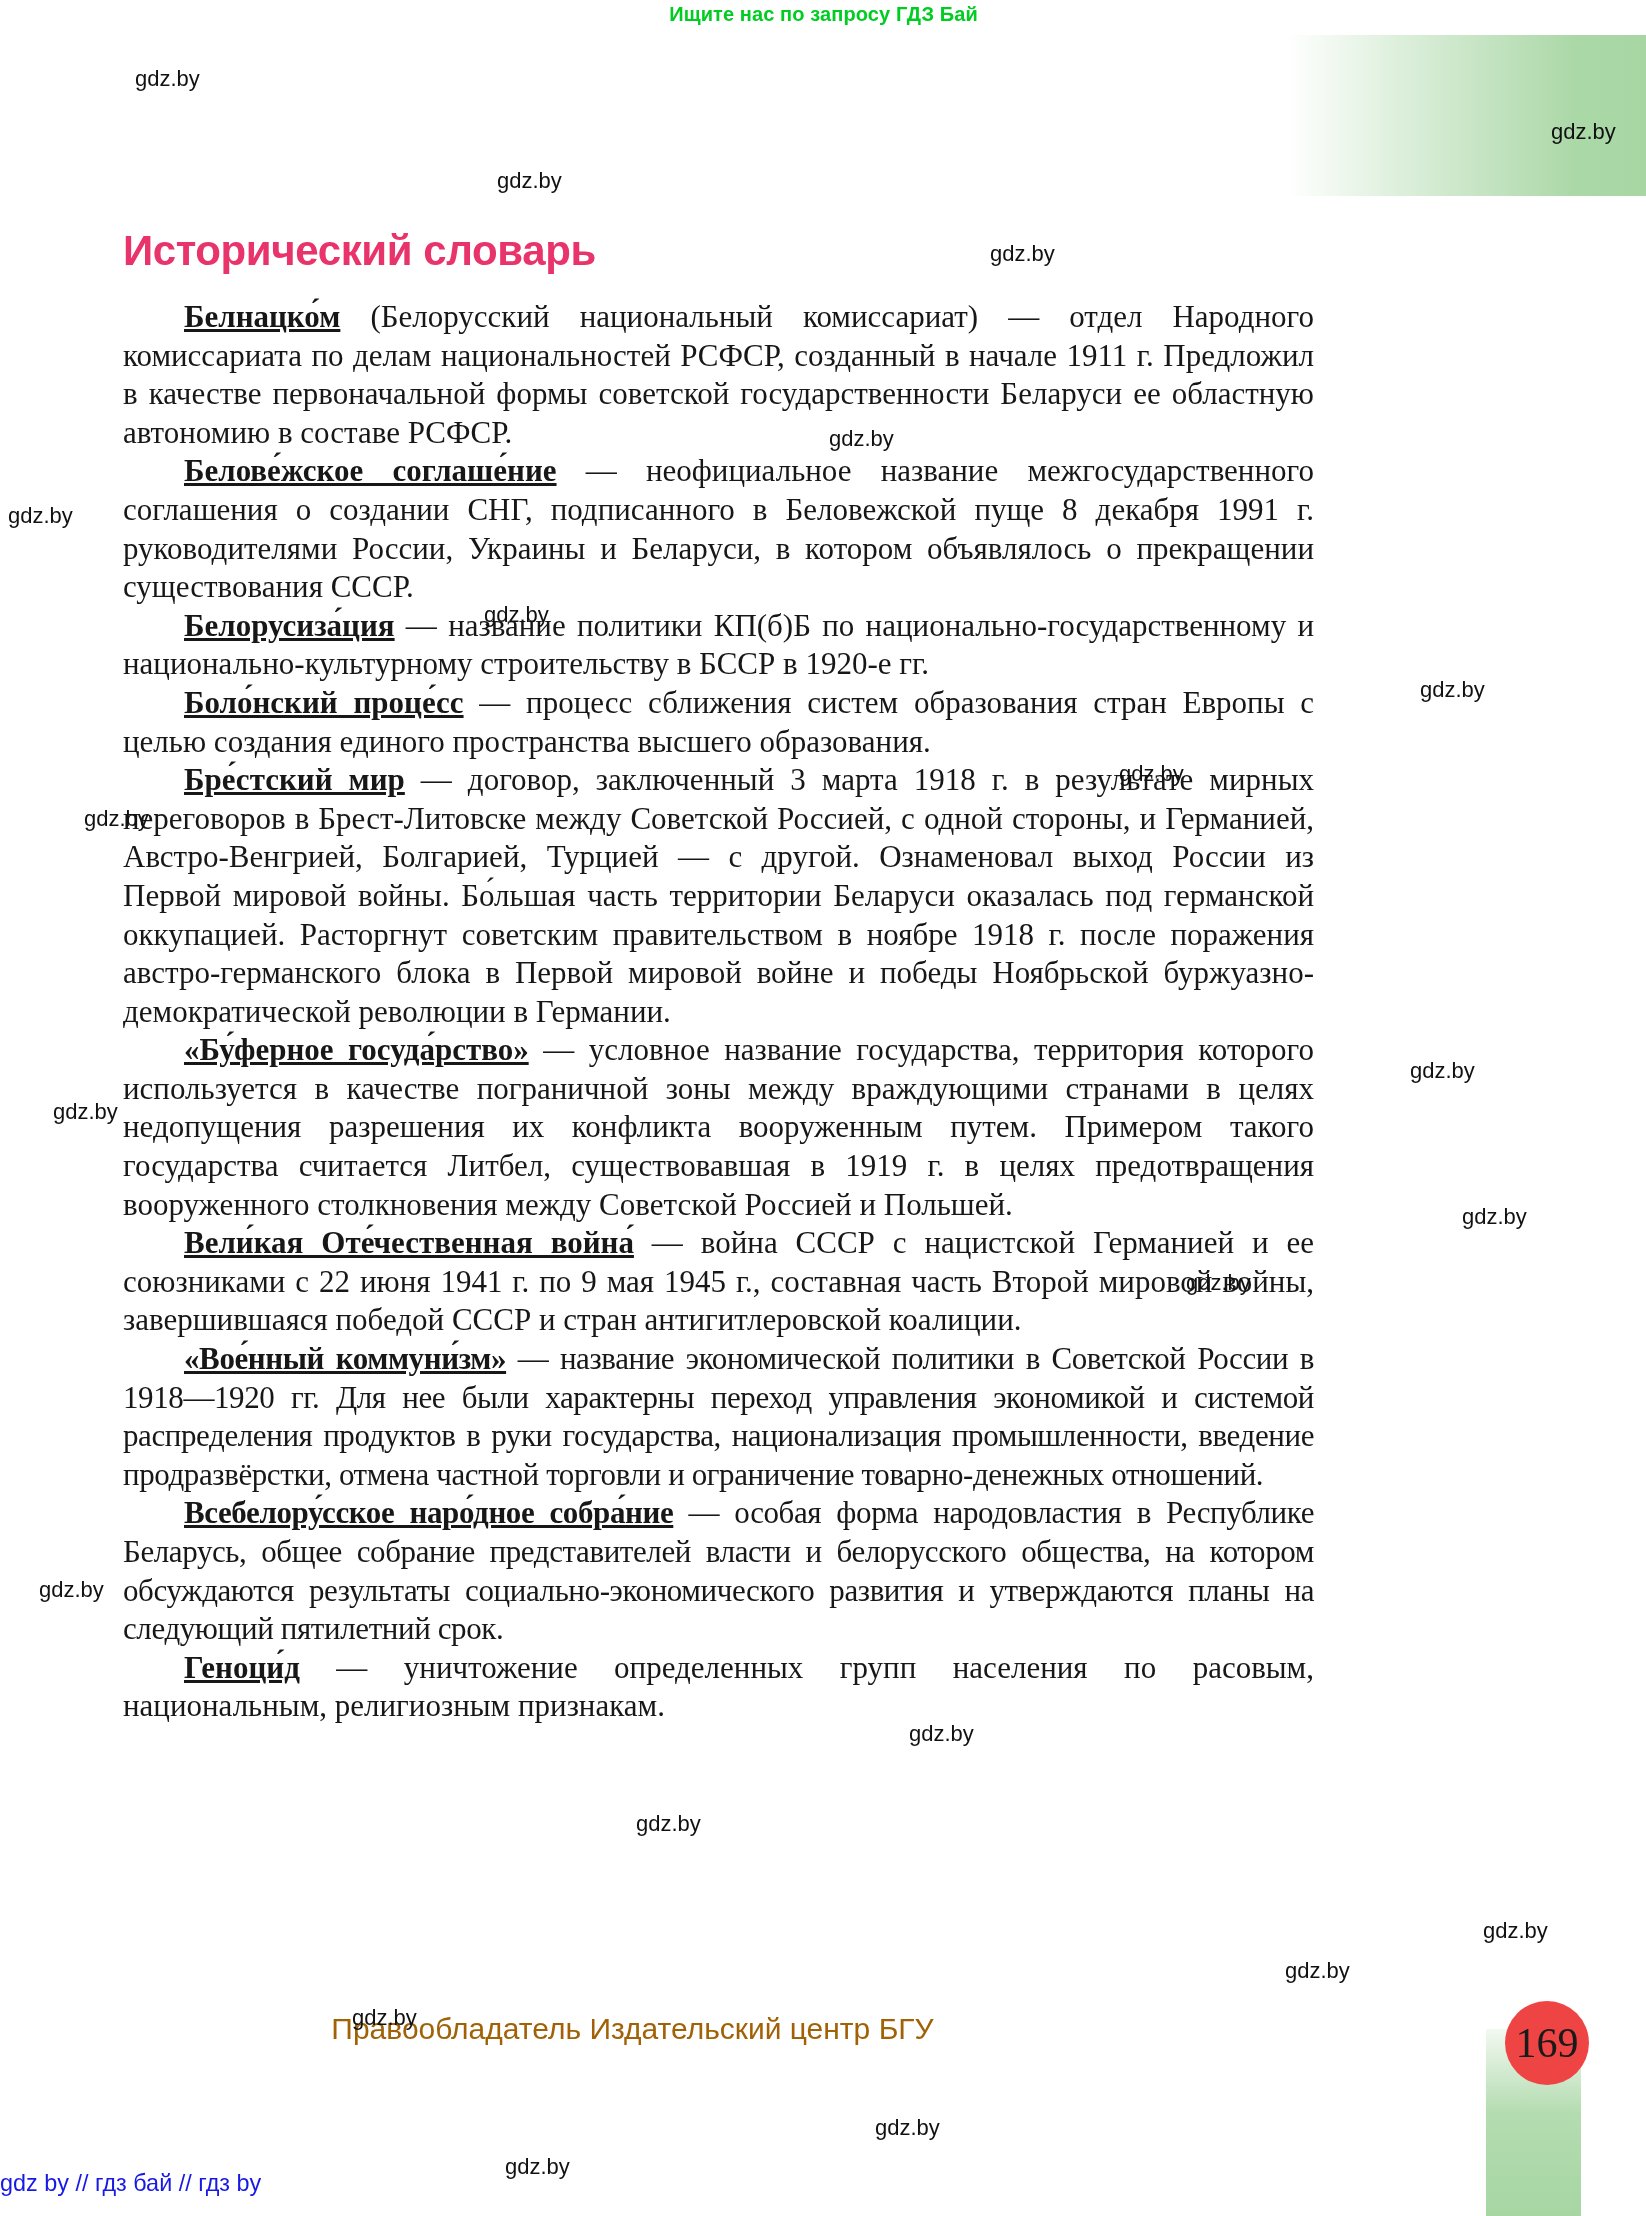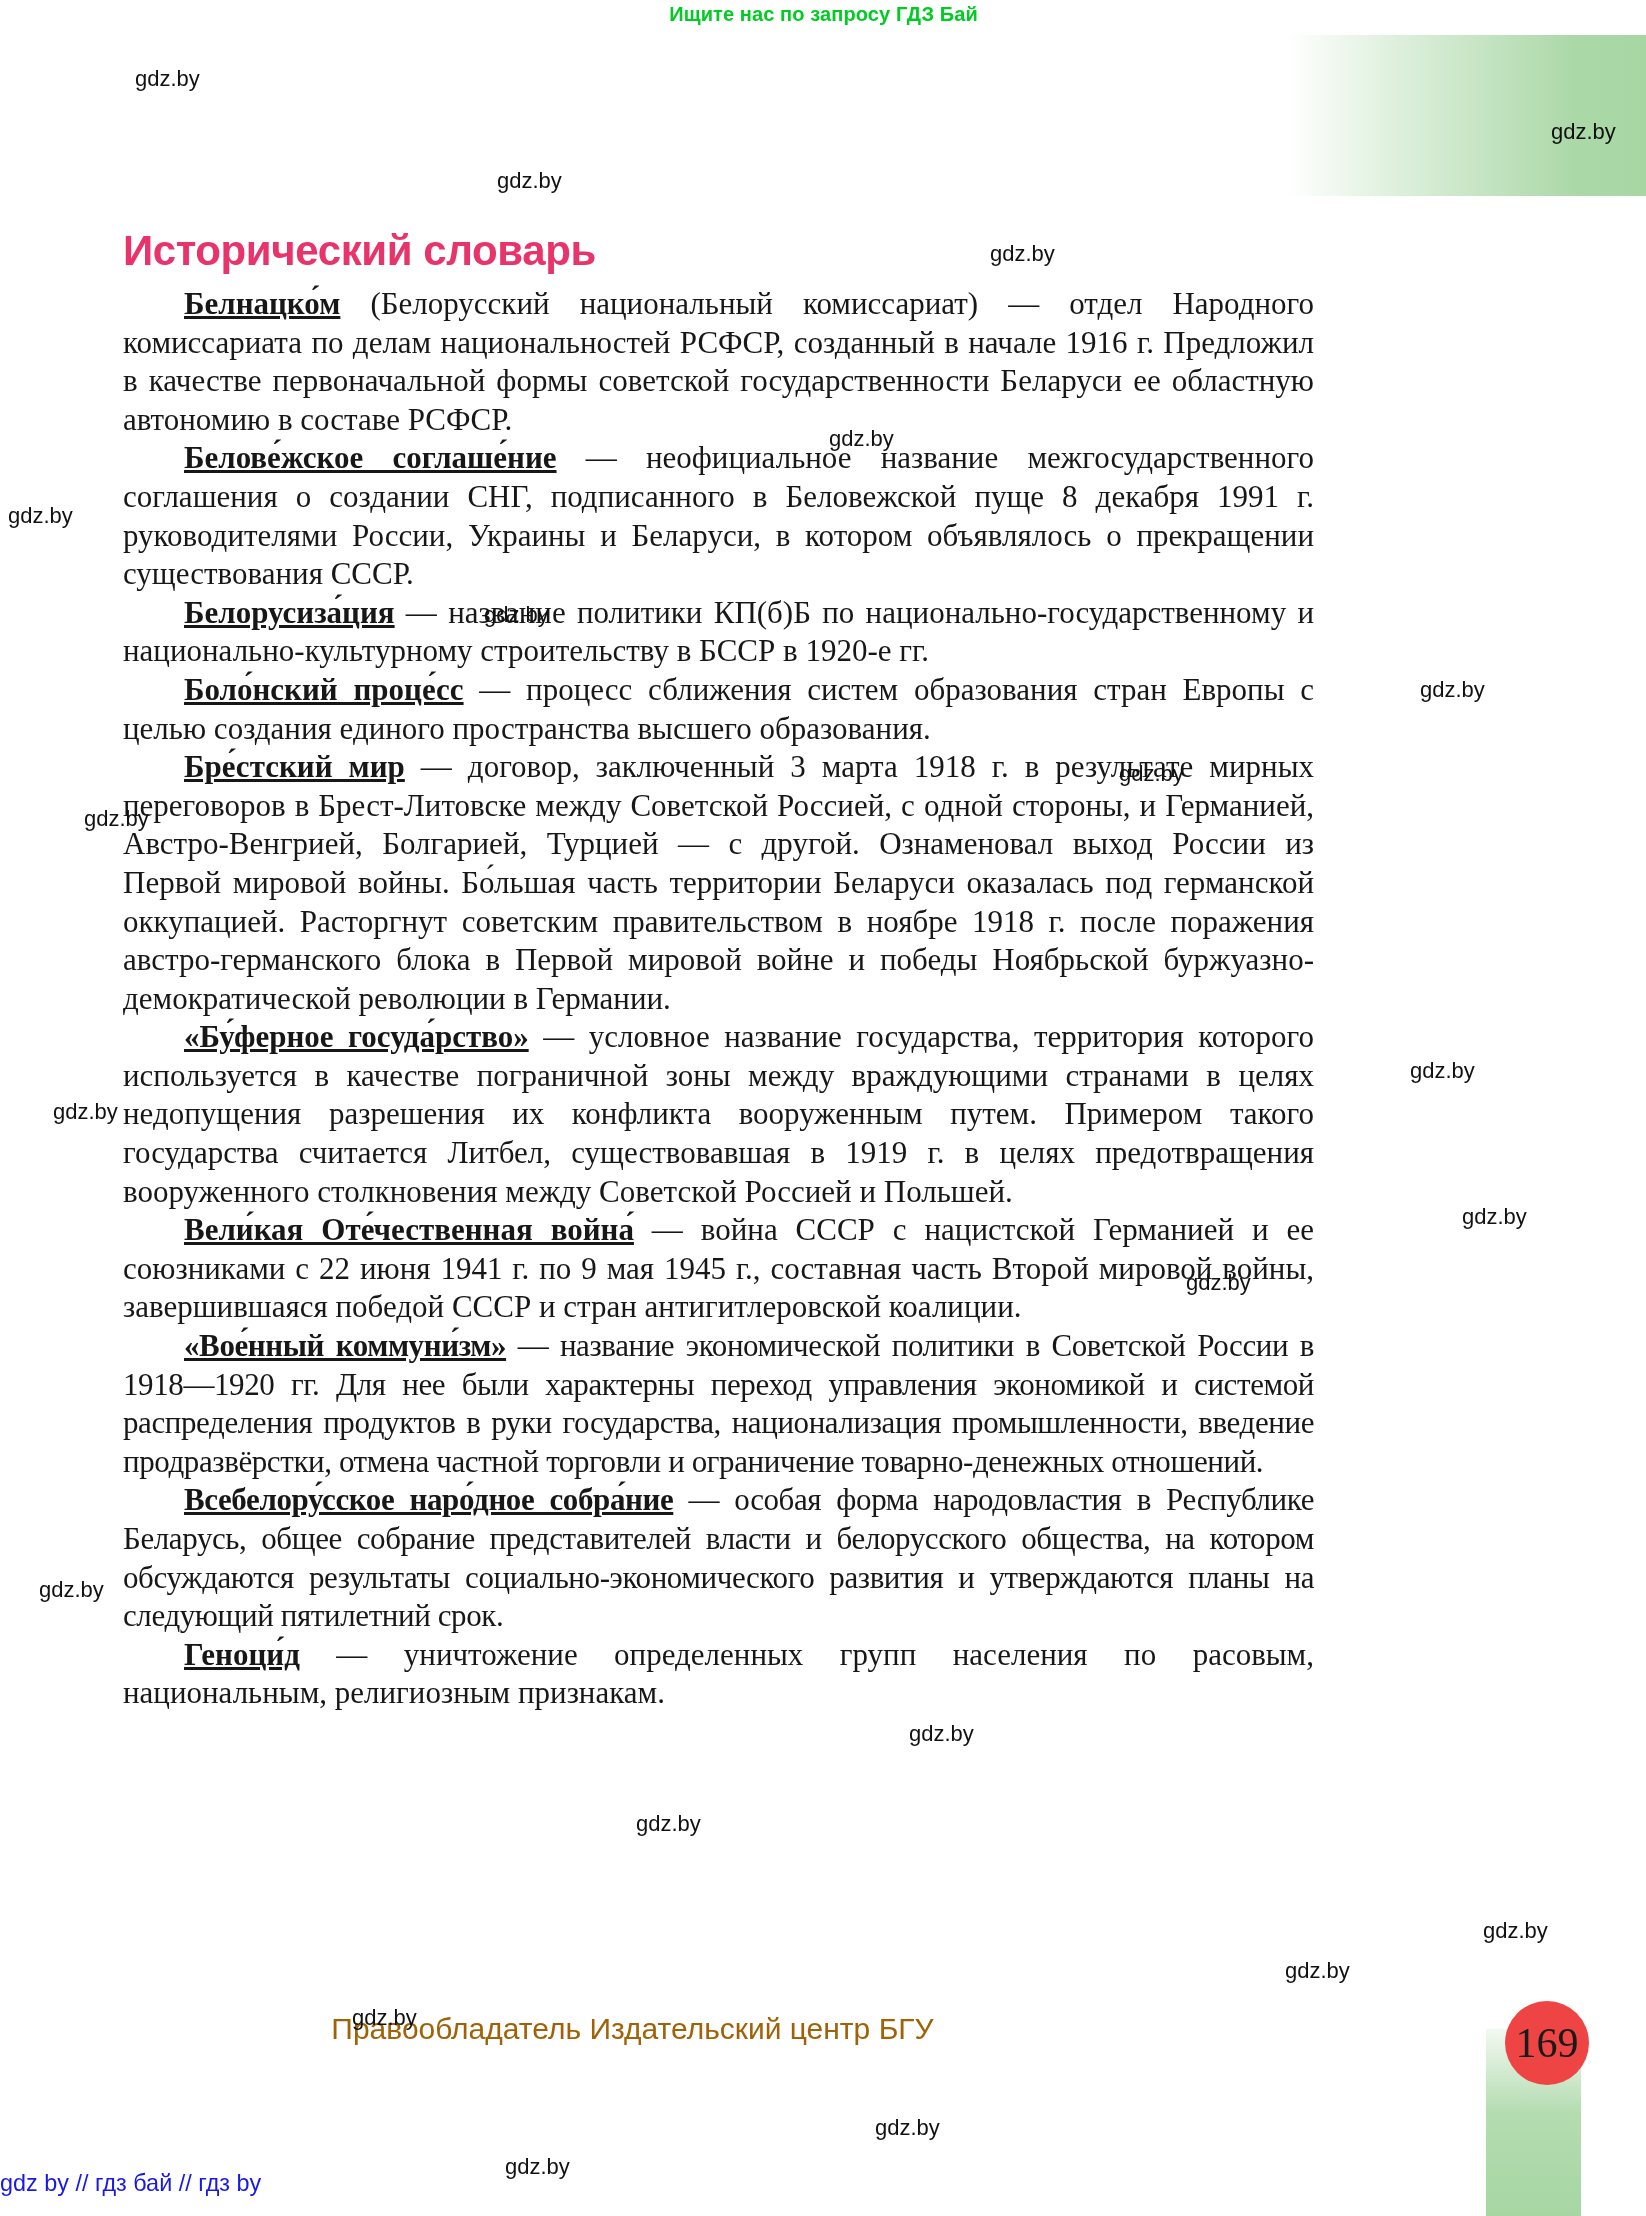--- a/index.html
+++ b/index.html
@@ -72,21 +72,21 @@
     left: 123px;
     top: 227px;
     width: 1191px;
     z-index: 5;
   }
   .section-title {
     font-family: "Liberation Sans", sans-serif;
     font-weight: bold;
     font-size: 42px;
     color: #e8336b;
-    margin: 0 0 10px 0;
+    margin: 0 0 23px 0;
     letter-spacing: -0.4px;
   }
   .entry {
     margin: 0;
     font-size: 31px;
     line-height: 1.245;
     text-align: justify;
     text-justify: inter-word;
     text-indent: 61px;
     color: #171717;
@@ -138,21 +138,21 @@
 
 <div class="corner-band"></div>
 
 <div class="page-tab"></div>
 <div class="page-number-bubble">169</div>
 
 <div class="page-content">
 
   <h1 class="section-title">Исторический словарь</h1>
 
-  <p class="entry"><b>Белнацко́м</b><span> (Белорусский национальный комиссариат) — отдел Народного комиссариата по делам национальностей РСФСР, созданный в начале 1916 г. Предложил в качестве первоначальной формы советской государственности Беларуси ее областную автономию в составе РСФСР.</span></p>
+  <p class="entry"><b>Белнацко́м</b><span> (Белорусский национальный комиссариат) — отдел Народного комиссариата по делам национальностей РСФСР, созданный в начале 1911 г. Предложил в качестве первоначальной формы советской государственности Беларуси ее областную автономию в составе РСФСР.</span></p>
 
   <p class="entry"><b>Белове́жское соглаше́ние</b><span> — неофициальное название межгосударственного соглашения о создании СНГ, подписанного в Беловежской пуще 8 декабря 1991 г. руководителями России, Украины и Беларуси, в котором объявлялось о прекращении существования СССР.</span></p>
 
   <p class="entry"><b>Белорусиза́ция</b><span> — название политики КП(б)Б по национально-государственному и национально-культурному строительству в БССР в 1920-е гг.</span></p>
 
   <p class="entry"><b>Боло́нский проце́сс</b><span> — процесс сближения систем образования стран Европы с целью создания единого пространства высшего образования.</span></p>
 
   <p class="entry"><b>Бре́стский мир</b><span> — договор, заключенный 3 марта 1918 г. в результате мирных переговоров в Брест-Литовске между Советской Россией, с одной стороны, и Германией, Австро-Венгрией, Болгарией, Турцией — с другой. Ознаменовал выход России из Первой мировой войны. Бо́льшая часть территории Беларуси оказалась под германской оккупацией. Расторгнут советским правительством в ноябре 1918 г. после поражения австро-германского блока в Первой мировой войне и победы Ноябрьской буржуазно-демократической революции в Германии.</span></p>
 
   <p class="entry"><b>«Бу́ферное госуда́рство»</b><span> — условное название государства, территория которого используется в качестве пограничной зоны между враждующими странами в целях недопущения разрешения их конфликта вооруженным путем. Примером такого государства считается Литбел, существовавшая в 1919 г. в целях предотвращения вооруженного столкновения между Советской Россией и Польшей.</span></p>

